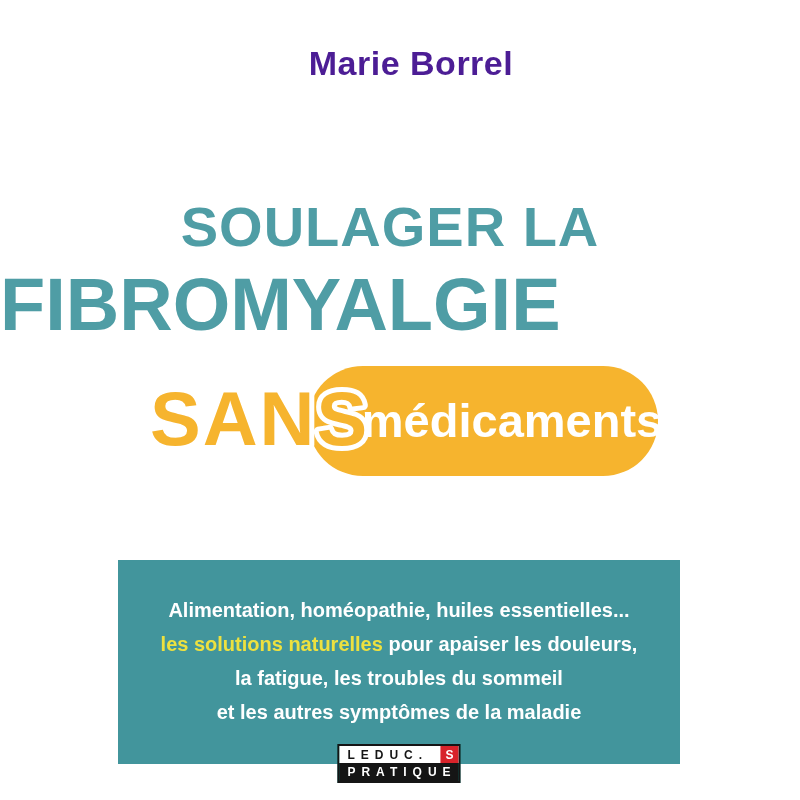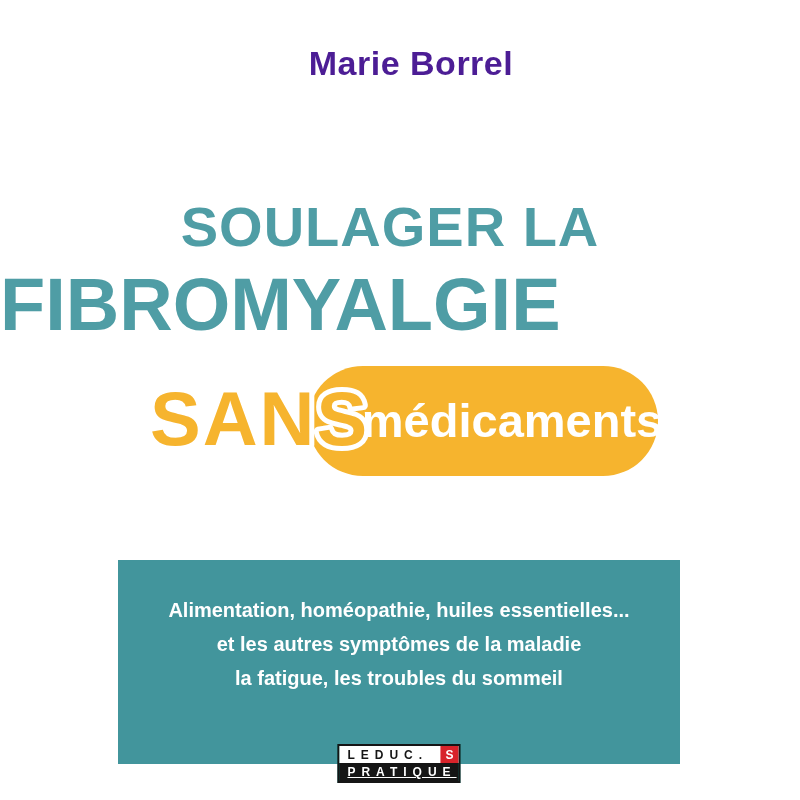--- a/index.html
+++ b/index.html
@@ -105,21 +105,20 @@
     padding: 2px 5px 1px 5px;
     margin-left: auto;
   }
   .logo-bottom {
     background: #151515;
     color: #ffffff;
     font-size: 12px;
     letter-spacing: 6px;
     padding: 2px 2px 2px 8px;
     white-space: nowrap;
-    text-decoration: underline;
   }
 </style>
 </head>
 <body>
 
 <div class="cover">
 
   <div class="author">Marie Borrel</div>
 
   <div class="title1">SOULAGER LA</div>
@@ -127,22 +126,25 @@
   <div class="title2">FIBROMYALGIE</div>
 
   <svg class="sans-band" width="800" height="130" viewBox="0 0 800 130">
     <rect x="308" y="10" width="350" height="110" rx="55" fill="#F6B42E"></rect>
     <text x="150" y="89" font-family="Liberation Sans, sans-serif" font-size="76" font-weight="bold" letter-spacing="2" fill="#F6B42E" stroke="#ffffff" stroke-width="10" stroke-linejoin="round" paint-order="stroke">SANS</text>
     <text x="512" y="81" text-anchor="middle" font-family="Liberation Sans, sans-serif" font-size="47" font-weight="bold" fill="#ffffff">médicaments</text>
   </svg>
 
   <div class="blurb-panel">
     <div class="blurb-line">Alimentation, homéopathie, huiles essentielles...</div>
+    <div class="blurb-line">
+      <span class="highlight">les solutions naturelles</span><span> pour apaiser les douleurs,</span>
+    </div>
+    <div class="blurb-line">la fatigue, les troubles du sommeil</div>
     <div class="blurb-line">et les autres symptômes de la maladie</div>
-    <div class="blurb-line">la fatigue, les troubles du sommeil</div>
 
     <div class="logo">
       <div class="logo-top">
         <span class="logo-name">LEDUC.</span>
         <span class="logo-s">S</span>
       </div>
       <div class="logo-bottom">PRATIQUE</div>
     </div>
   </div>
 

